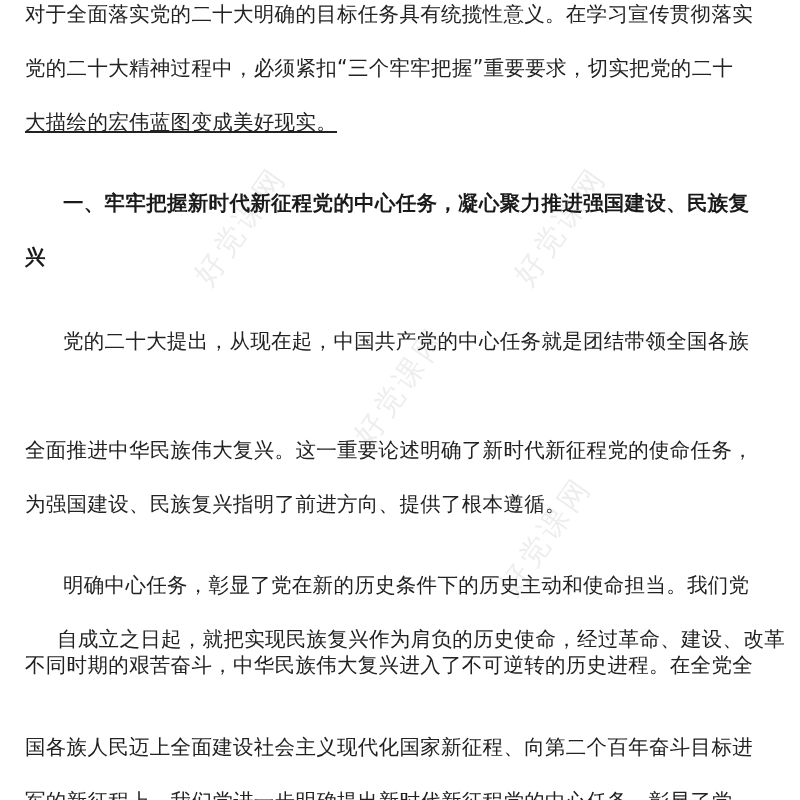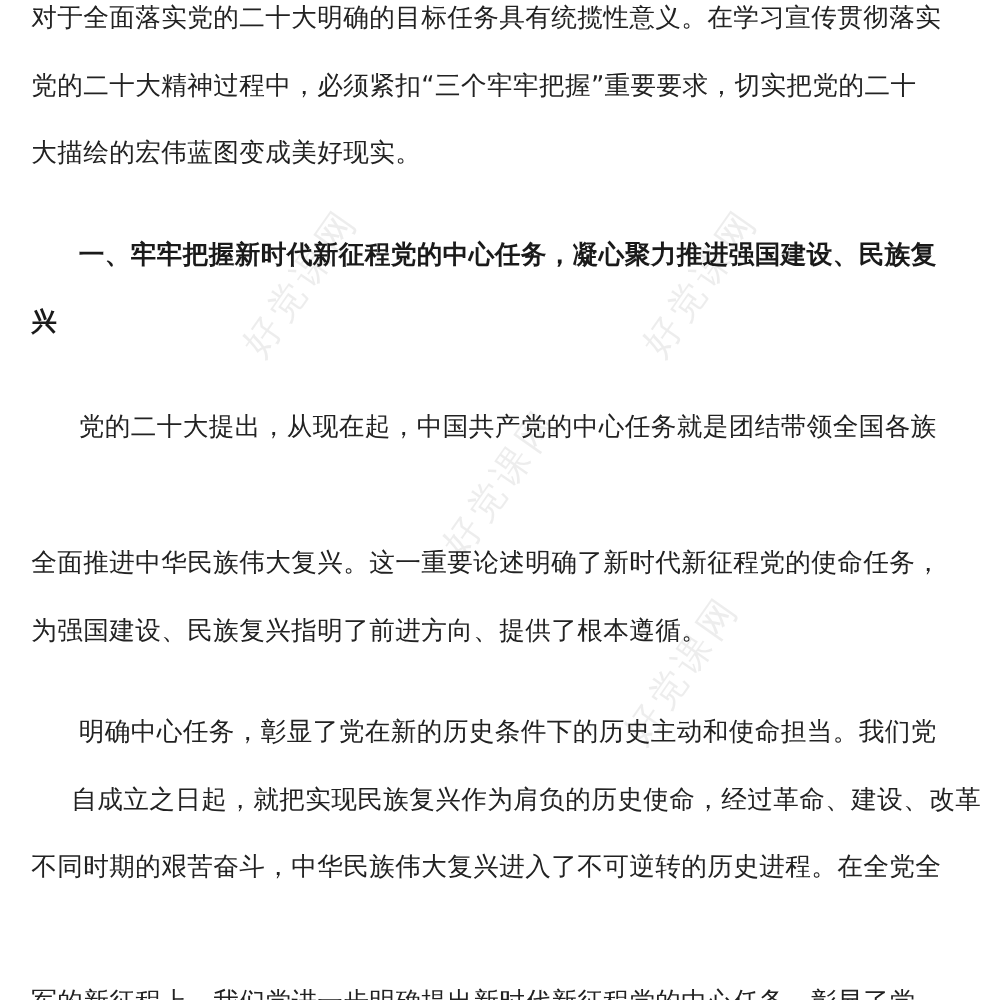--- a/index.html
+++ b/index.html
@@ -45,31 +45,32 @@
     font-family: "DejaVu Sans", sans-serif;
   }
 </style>
 </head>
 <body>
 
 <div class="page">
 
   <div class="line" style="top:0px;">对于全面落实党的二十大明确的目标任务具有统揽性意义。在学习宣传贯彻落实</div>
   <div class="line" style="top:54px;">党的二十大精神过程中，必须紧扣“三个牢牢把握”重要要求，切实把党的二十</div>
-  <div class="line" style="top:108px;">大描绘的宏伟蓝图变成美好现实。</div>
+  <div class="line" style="top:108px;text-decoration:underline;">大描绘的宏伟蓝图变成美好现实。</div>
 
   <div class="line indent bold" style="top:189px;">一、牢牢把握新时代新征程党的中心任务，凝心聚力推进强国建设、民族复</div>
   <div class="line bold" style="top:243px;">兴</div>
 
   <div class="line indent" style="top:327px;">党的二十大提出，从现在起，中国共产党的中心任务就是团结带领全国各族</div>
   <div class="line" style="top:436px;">全面推进中华民族伟大复兴。这一重要论述明确了新时代新征程党的使命任务，</div>
   <div class="line" style="top:490px;">为强国建设、民族复兴指明了前进方向、提供了根本遵循。</div>
 
   <div class="line indent" style="top:571px;">明确中心任务，彰显了党在新的历史条件下的历史主动和使命担当。我们党</div>
   <div class="line" style="top:625px;text-align:right;">自成立之日起，就把实现民族复兴作为肩负的历史使命，经过革命、建设、改革</div>
-  <div class="line" style="top:679px;">不同时期的艰苦奋斗，中华民族伟大复兴进入了不可逆转的历史进程。在全党全</div>
+  <div class="line" style="top:651px;">不同时期的艰苦奋斗，中华民族伟大复兴进入了不可逆转的历史进程。在全党全</div>
+  <div class="line" style="top:733px;">国各族人民迈上全面建设社会主义现代化国家新征程、向第二个百年奋斗目标进</div>
   <div class="line" style="top:787px;">军的新征程上，我们党进一步明确提出新时代新征程党的中心任务，彰显了党</div>
 
   <div class="watermark" style="left:185px; top:270px;">好党课网</div>
   <div class="watermark" style="left:345px; top:430px;">好党课网</div>
   <div class="watermark" style="left:505px; top:270px;">好党课网</div>
   <div class="watermark" style="left:490px; top:580px;">好党课网</div>
 </div>
 
 </body></html>

